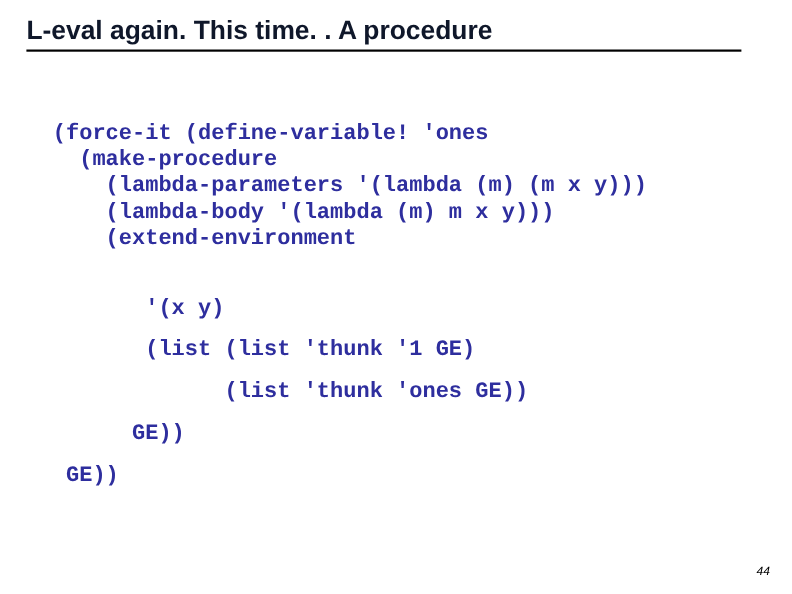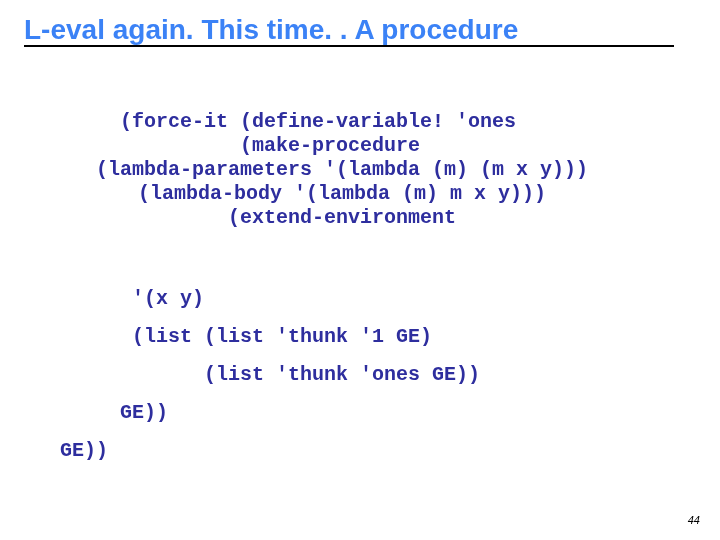--- a/index.html
+++ b/index.html
@@ -15,49 +15,48 @@
   .slide {
     position: relative;
     width: 720px;
     height: 540px;
     box-sizing: border-box;
   }
   .title {
     position: absolute;
     left: 24px;
     top: 14px;
-    font-size: 28px;
+    font-size: 24px;
     font-weight: bold;
-    color: #3b82f6;
+    color: #0f172a;
     letter-spacing: 0px;
   }
   .title-underline {
     position: absolute;
     left: 24px;
     top: 45px;
     width: 650px;
     height: 2px;
     background: #000;
   }
   .code {
     position: absolute;
     left: 48px;
     top: 110px;
     font-family: "Courier New", Courier, monospace;
     font-size: 20px;
     font-weight: bold;
     color: #2e2e9e;
     line-height: 1.2;
     white-space: pre;
-    text-align: center;
   }
   .code2 {
     position: absolute;
     left: 48px;
-    top: 280px;
+    top: 262px;
     font-family: "Courier New", Courier, monospace;
     font-size: 20px;
     font-weight: bold;
     color: #2e2e9e;
     white-space: pre;
     line-height: 1.9;
   }
   .pagenum {
     position: absolute;
     right: 20px;

